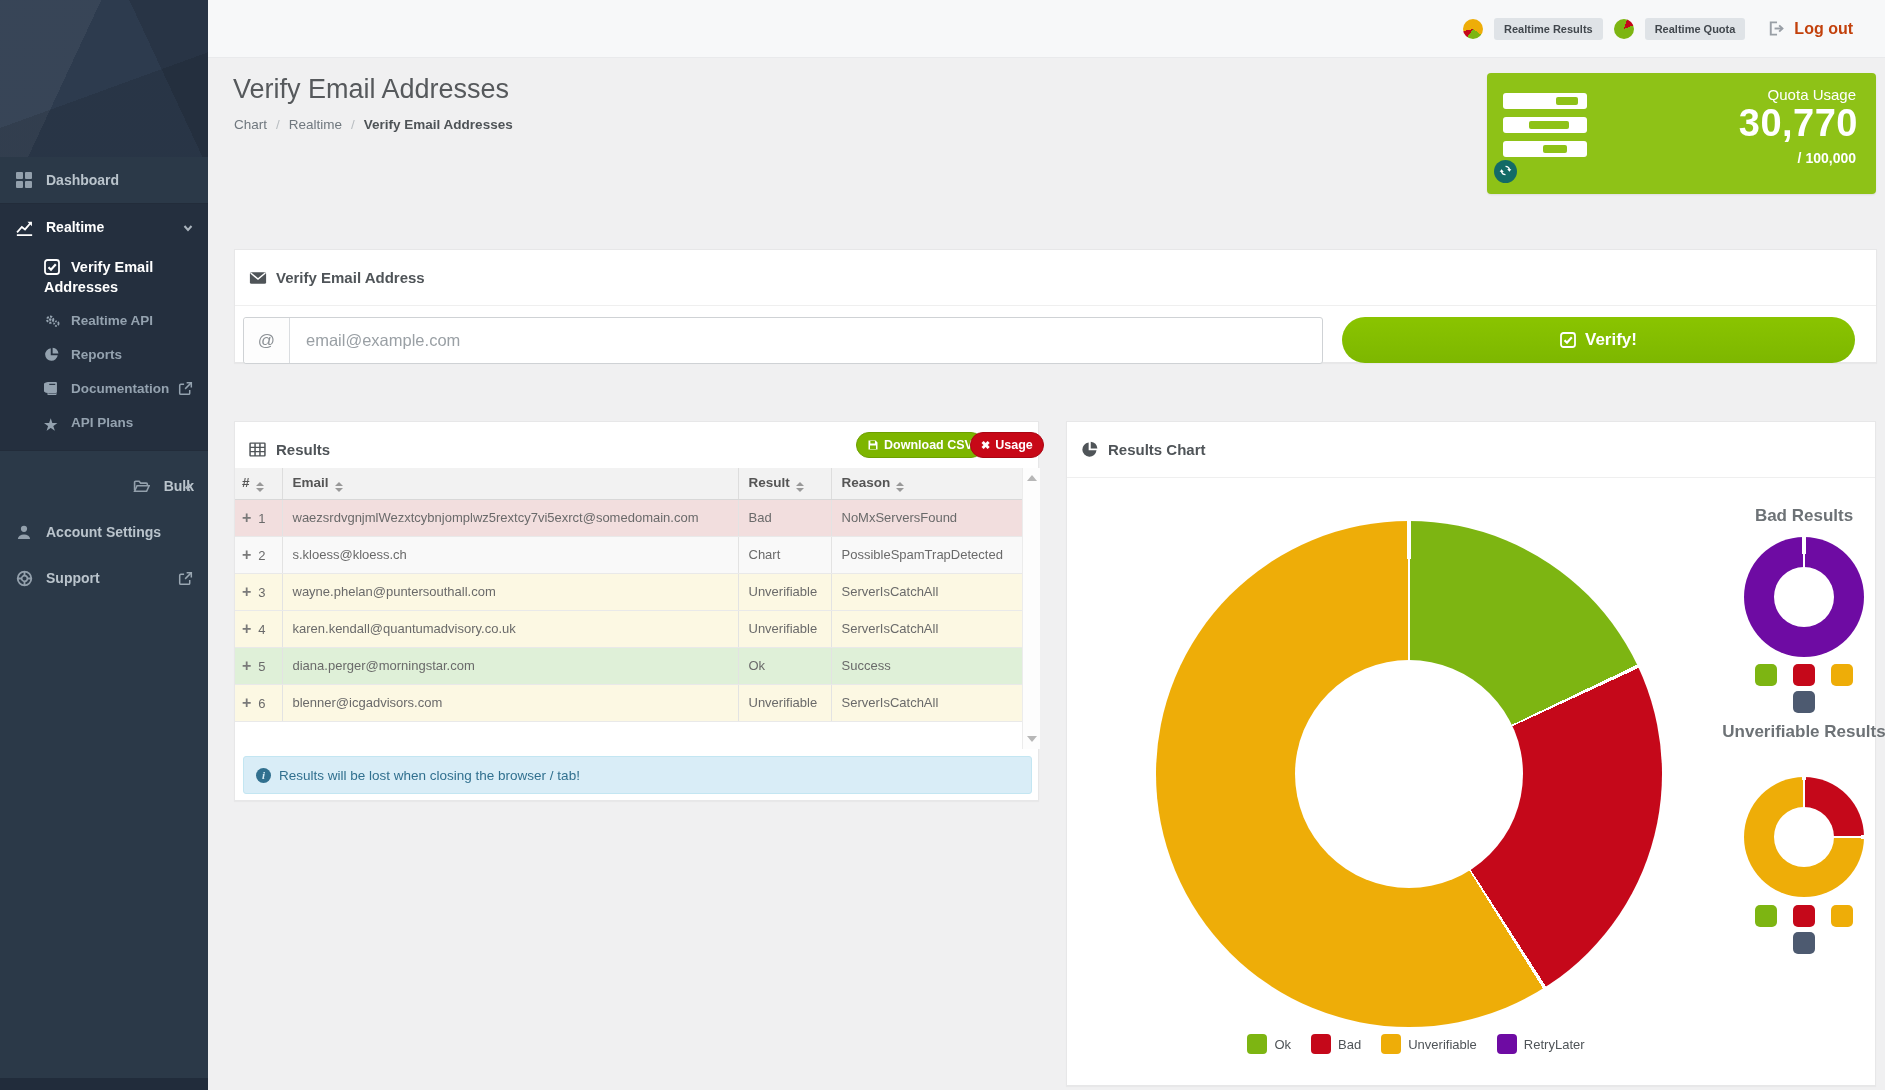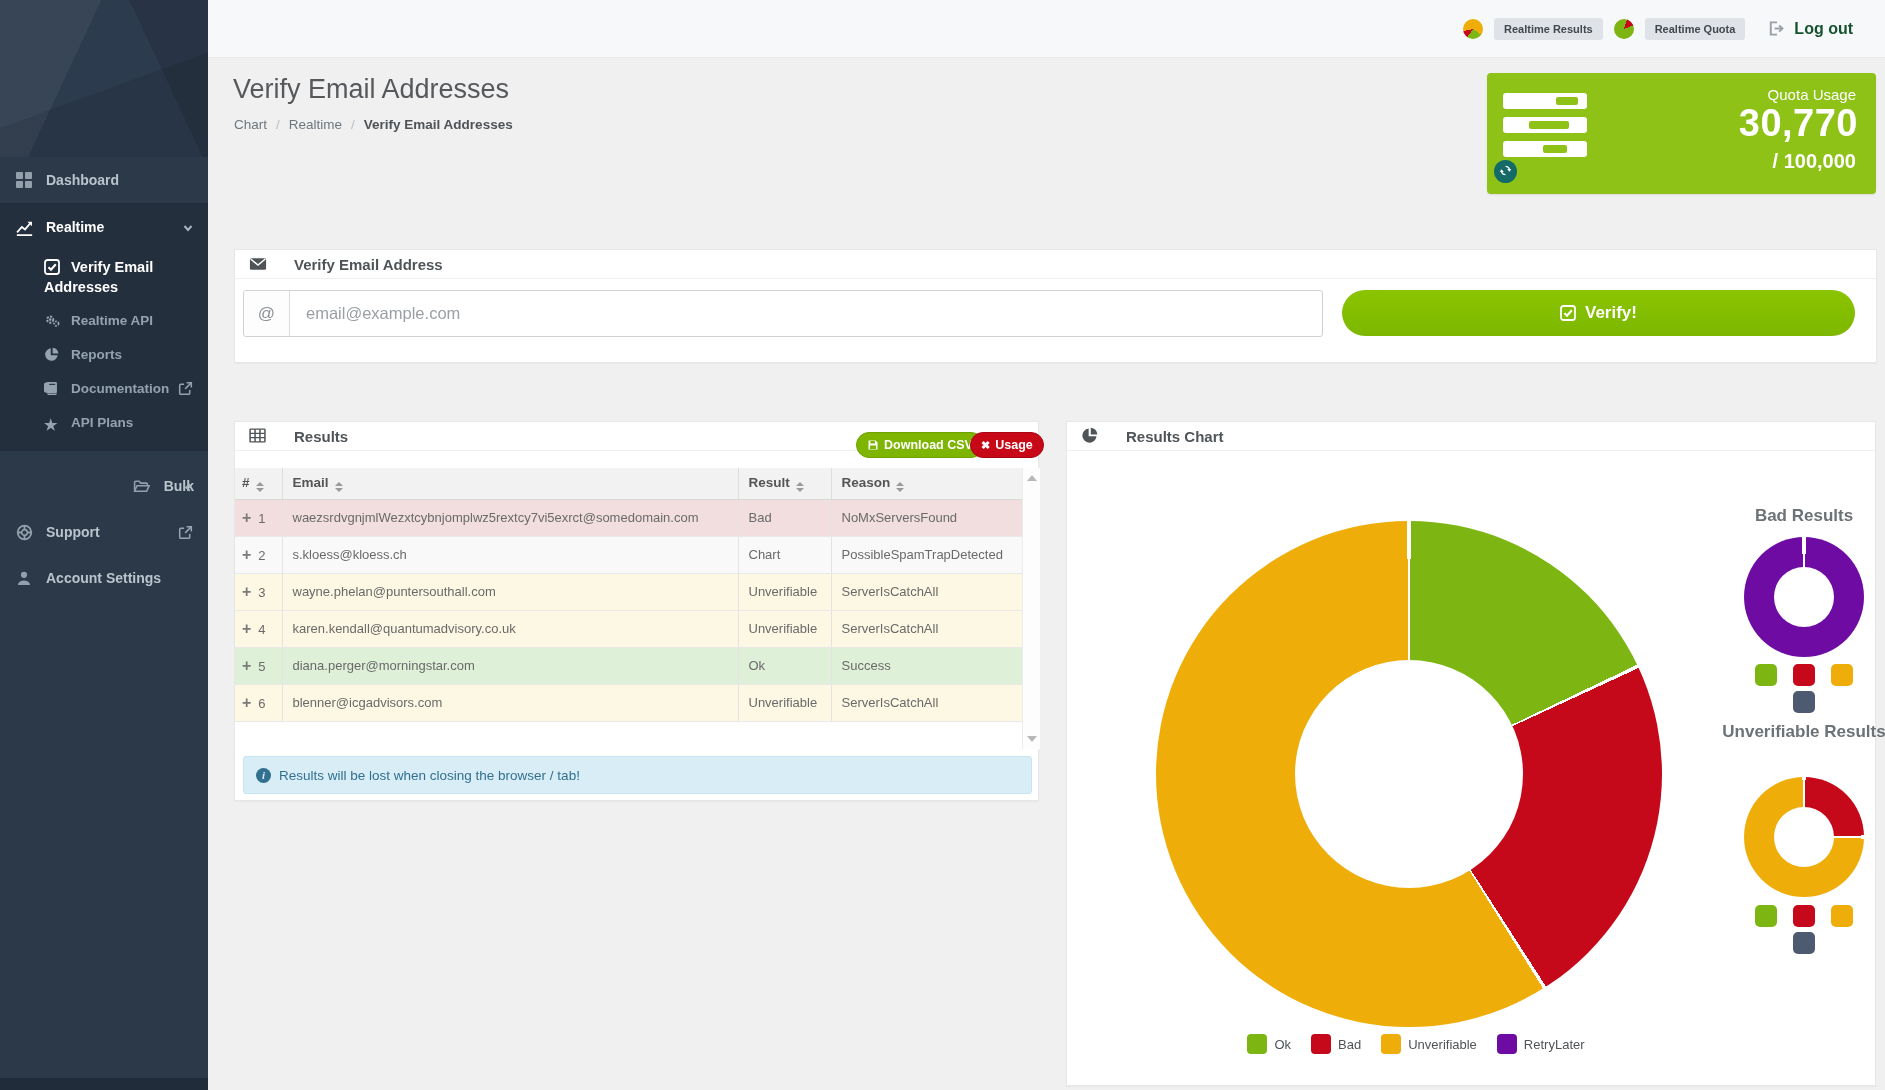--- a/index.html
+++ b/index.html
@@ -29,47 +29,47 @@
   .nav-item .ext { top:16px; color:#9aa7b2; }
   .nav-item.first-after-group { margin-top:12px;justify-content:flex-end; }
   .sidebar-bottom { position:absolute; left:0; bottom:0; width:208px; height:12px; background:#212c3b; }
 
   
   .topbar { position:absolute; left:208px; top:0; width:1677px; height:58px; background:#f7f8f9; border-bottom:1px solid #e9eaec; display:flex; align-items:center; justify-content:flex-end; padding-right:32px; gap:11px; }
   .pie { width:20px; height:20px; border-radius:50%; flex:none; }
   .pie-results { background:conic-gradient(#eead08 0 125deg, #7db512 125deg 215deg, #c5081a 215deg 258deg, #eead08 258deg 360deg); }
   .pie-quota { background:conic-gradient(#7db512 0 18deg, #c5081a 18deg 68deg, #7db512 68deg 360deg); }
   .chip { background:#dfe3e7; color:#41474d; font-size:11px; font-weight:700; padding:5px 10px; border-radius:3px; cursor:pointer; }
-  .logout { display:flex; align-items:center; gap:9px; color:#14532d; font-size:16px; font-weight:700; margin-left:12px; cursor:pointer; }
+  .logout { display:flex; align-items:center; gap:9px; color:#c2410c; font-size:16px; font-weight:700; margin-left:12px; cursor:pointer; }
   .logout .licon { width:17px; height:17px; color:#999fa6; }
 
   
   .page-title { position:absolute; left:233px; top:74px; font-size:27px; font-weight:400; color:#56595c; }
   .breadcrumb { position:absolute; left:234px; top:117px; font-size:13.5px; display:flex; gap:9px; align-items:center; }
   .breadcrumb .bc-link { color:#6f777e; cursor:pointer; }
   .breadcrumb .bc-sep { color:#b9bec2; }
   .breadcrumb .bc-cur { color:#4e5357; font-weight:700; }
 
   
   .quota-card { position:absolute; left:1487px; top:73px; width:389px; height:121px; background:#8ec217; border-radius:4px; color:#fff; box-shadow:0 1px 2px rgba(0,0,0,0.08); }
   .tasks-icon { position:absolute; left:16px; top:20px; width:84px; }
   .tasks-icon .bar { position:relative; height:16px; background:#fff; border-radius:3px; margin-bottom:8px; }
   .tasks-icon .bar::after { content:""; position:absolute; top:4px; height:8px; background:#8ec217; border-radius:2px; }
   .tasks-icon .b1::after { right:9px; width:22px; }
   .tasks-icon .b2::after { left:26px; width:40px; }
   .tasks-icon .b3::after { left:40px; width:24px; }
   .q-label { position:absolute; right:20px; top:13px; font-size:15px; }
   .q-value { position:absolute; right:18px; top:29px; font-size:38px; font-weight:700; letter-spacing:.5px; }
-  .q-total { position:absolute; right:20px; top:77px; font-size:20px; font-weight:700; }
+  .q-total { position:absolute; right:20px; top:77px; font-size:14px; font-weight:700; }
   .q-refresh { position:absolute; left:7px; top:87px; width:23px; height:23px; border-radius:50%; background:#136a66; border:none; color:#fff; display:flex; align-items:center; justify-content:center; cursor:pointer; }
   .q-refresh svg { width:13px; height:13px; }
 
   
   .panel { position:absolute; background:#fff; border:1px solid #e7e7e8; box-shadow:0 1px 1px rgba(0,0,0,0.03); }
-  .p-head { position:relative; height:29px; border-bottom:1px solid #efefef; display:flex; align-items:center; padding:0 14px; gap:27px; font-size:15px; font-weight:700; color:#4f5458; }
+  .p-head { position:relative; height:56px; border-bottom:1px solid #efefef; display:flex; align-items:center; padding:0 14px; gap:9px; font-size:15px; font-weight:700; color:#4f5458; }
   .p-head .picon { width:18px; height:18px; color:#4f5458; flex:none; }
 
   .verify-panel { left:234px; top:249px; width:1643px; height:114px; }
   .vp-body { position:relative; height:68px; }
   .input-group { position:absolute; left:8px; top:11px; width:1080px; height:47px; display:flex; border:1px solid #cfd2d5; border-radius:3px; background:#fff; }
   .ig-prefix { width:46px; display:flex; align-items:center; justify-content:center; color:#8b9095; font-size:17px; border-right:1px solid #dadde0; background:#fdfdfd; border-radius:3px 0 0 3px; }
   .email-input { flex:1; border:none; outline:none; font-size:16.5px; padding:0 16px; color:#333; background:transparent; font-family:"Liberation Sans",sans-serif; }
   .email-input::placeholder { color:#9aa0a5; }
   .verify-btn { position:absolute; left:1107px; top:11px; width:513px; height:46px; border-radius:23px; border:none; background:linear-gradient(#8ac400,#7db700); color:#fff; font-size:17px; font-weight:700; display:flex; align-items:center; justify-content:center; gap:9px; cursor:pointer; font-family:"Liberation Sans",sans-serif; }
   .verify-btn svg { width:16px; height:16px; }
@@ -225,44 +225,44 @@
         <span>Bulk</span>
         <span class="chev">
           <svg viewBox="0 0 12 12" width="11" height="11" fill="none" stroke="currentColor" stroke-width="2">
               <path d="M7.5 2.5 L3.5 6 L7.5 9.5"></path>
             </svg>
         </span>
       </div>
 
       <div class="nav-item">
         <span class="nicon">
+          <svg viewBox="0 0 16 16" width="16" height="16" fill="currentColor">
+              <circle cx="8" cy="4.8" r="3.1"></circle>
+              <path d="M1.9 15 a6.1 4.6 0 0 1 12.2 0 Z"></path>
+            </svg>
+        </span>
+        <span>Account Settings</span>
+      </div>
+
+      <div class="nav-item">
+        <span class="nicon">
           <svg viewBox="0 0 16 16" width="17" height="17" fill="none" stroke="currentColor">
               <circle cx="8" cy="8" r="6.4" stroke-width="1.7"></circle>
               <circle cx="8" cy="8" r="2.7" stroke-width="1.5"></circle>
               <path d="M8 1.6 V5.3 M8 10.7 V14.4 M1.6 8 H5.3 M10.7 8 H14.4" stroke-width="1.7"></path>
             </svg>
         </span>
         <span>Support</span>
         <span class="ext">
           <svg viewBox="0 0 16 16" width="15" height="15" fill="none" stroke="currentColor" stroke-width="1.6">
               <path d="M6.5 3.5 H3 a1.2 1.2 0 0 0 -1.2 1.2 V13 a1.2 1.2 0 0 0 1.2 1.2 H11.3 a1.2 1.2 0 0 0 1.2 -1.2 V9.5"></path>
               <path d="M9.2 1.8 H14.2 V6.8"></path>
               <path d="M14 2 L7.6 8.4"></path>
             </svg>
         </span>
-      </div>
-
-      <div class="nav-item">
-        <span class="nicon">
-          <svg viewBox="0 0 16 16" width="16" height="16" fill="currentColor">
-              <circle cx="8" cy="4.8" r="3.1"></circle>
-              <path d="M1.9 15 a6.1 4.6 0 0 1 12.2 0 Z"></path>
-            </svg>
-        </span>
-        <span>Account Settings</span>
       </div>
 
     </nav>
     <div class="sidebar-bottom"></div>
   </aside>
 
   <header class="topbar">
     <span class="pie pie-results"></span>
     <span class="chip">Realtime Results</span>
     <span class="pie pie-quota"></span>

